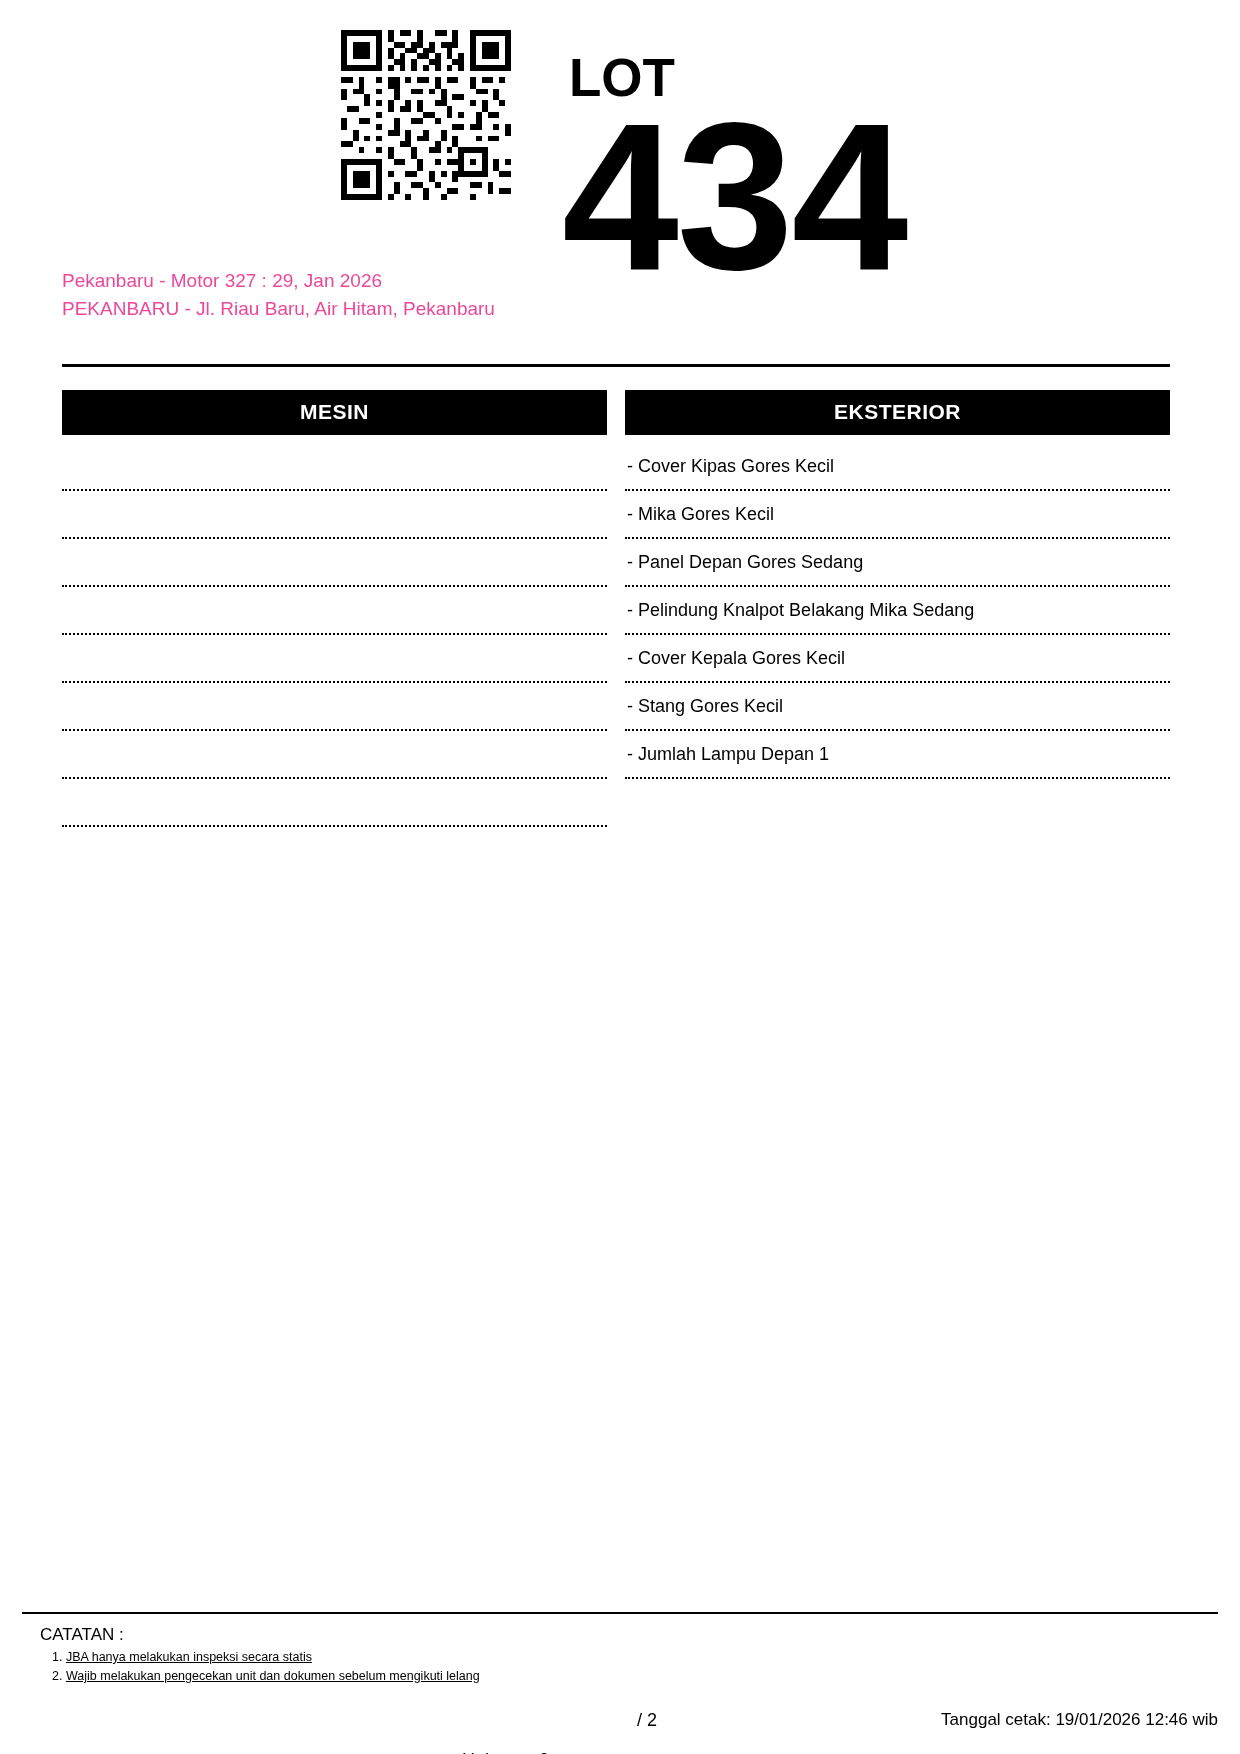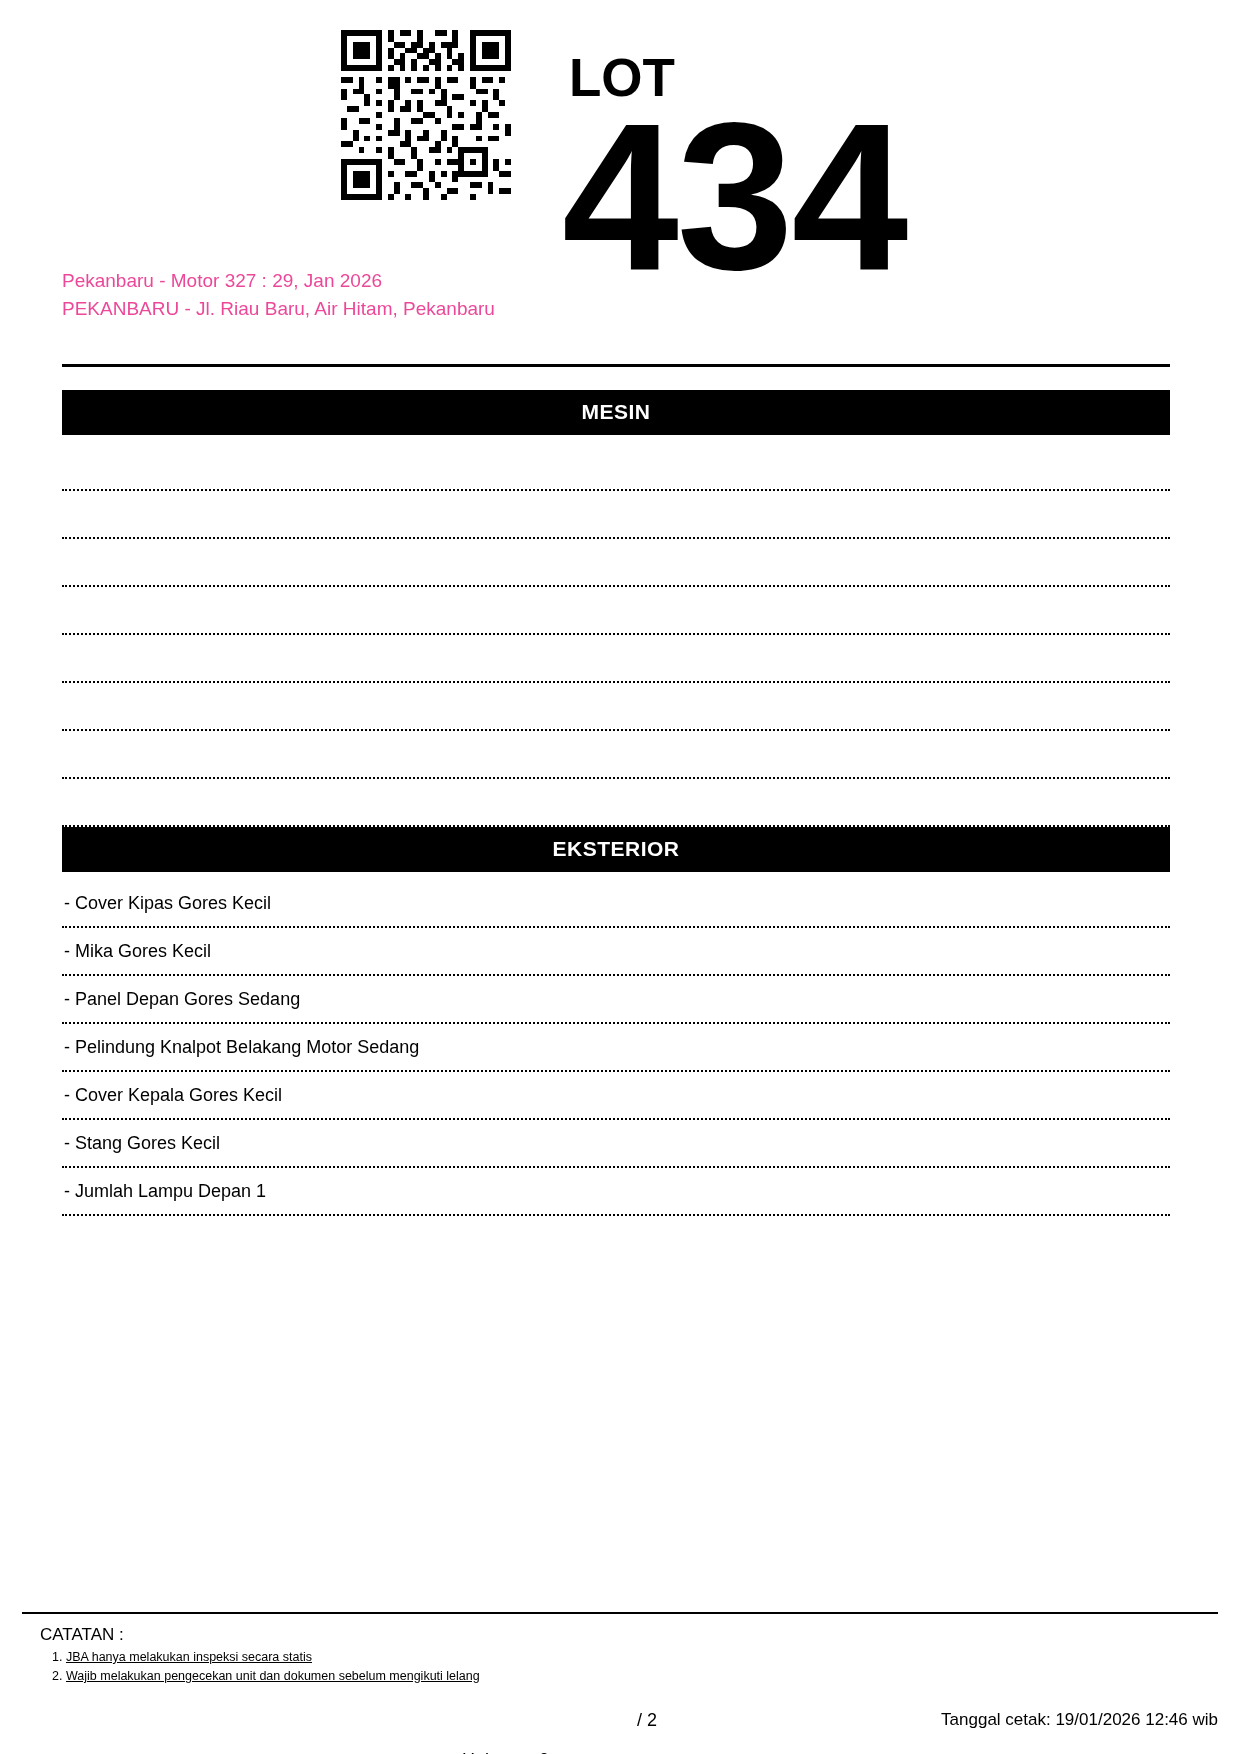--- a/index.html
+++ b/index.html
@@ -86,21 +86,21 @@
 
   
   .table {
     position: absolute;
     left: 62px;
     top: 390px;
     width: 1108px;
   }
   .columns {
     display: flex;
-    flex-direction: column;
+    gap: 18px;
   }
   .col {
     flex: 1 1 0;
     min-width: 0;
   }
   .col-head {
     background: #000;
     color: #fff;
     text-align: center;
     font-size: 21px;
@@ -357,21 +357,21 @@
           <div class="row empty"></div>
         </div>
       </div>
 
       <div class="col">
         <div class="col-head">EKSTERIOR</div>
         <div class="rows">
           <div class="row">- Cover Kipas Gores Kecil</div>
           <div class="row">- Mika Gores Kecil</div>
           <div class="row">- Panel Depan Gores Sedang</div>
-          <div class="row">- Pelindung Knalpot Belakang Motor Sedang</div>
+          <div class="row">- Pelindung Knalpot Belakang Mika Sedang</div>
           <div class="row">- Cover Kepala Gores Kecil</div>
           <div class="row">- Stang Gores Kecil</div>
           <div class="row">- Jumlah Lampu Depan 1</div>
         </div>
       </div>
 
     </div>
   </div>
 
   <div class="footer-rule"></div>

